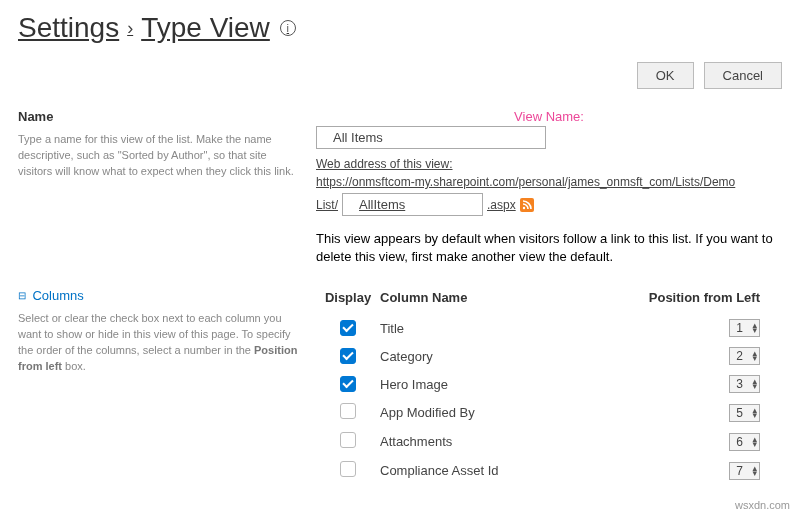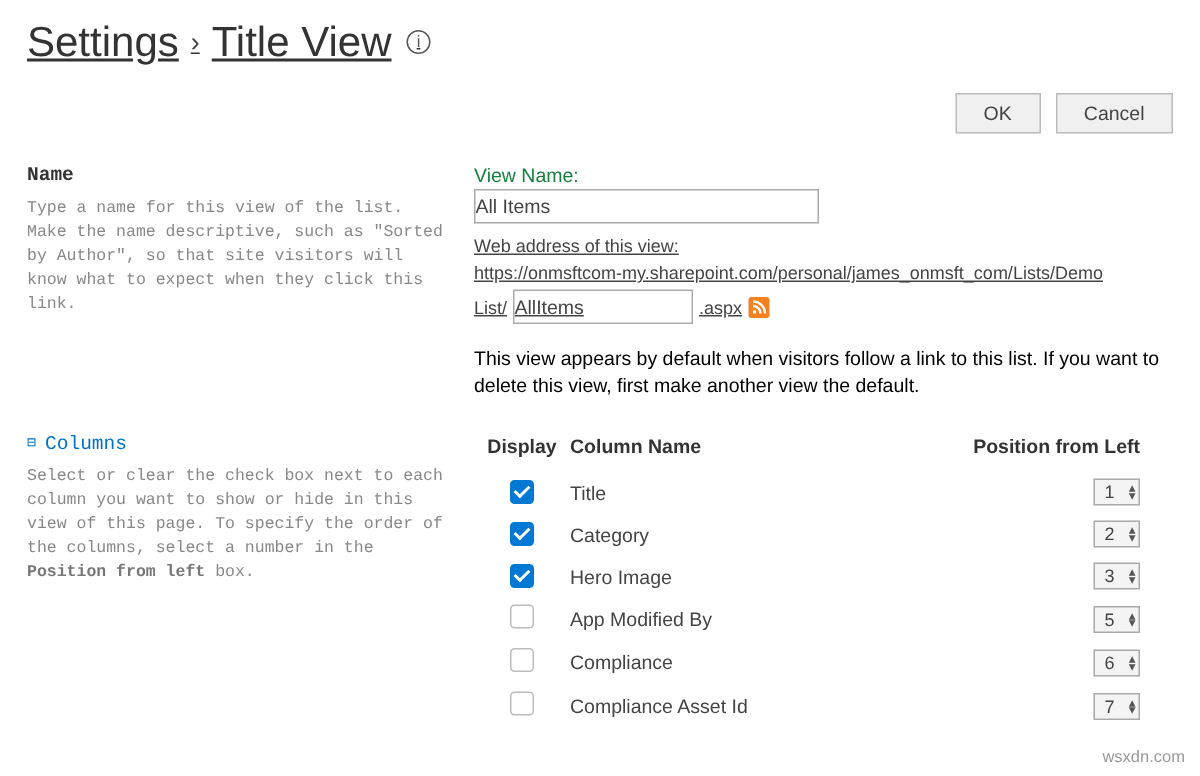--- a/index.html
+++ b/index.html
@@ -52,21 +52,20 @@
       cursor: pointer;
     }
     .section {
       display: flex;
       gap: 18px;
       margin-bottom: 22px;
     }
     .left-col {
       width: 280px;
       flex-shrink: 0;
-      font-family: Liberation Mono, monospace;
     }
     .right-col {
       flex: 1;
     }
     .section-head {
       font-size: 13px;
       font-weight: 600;
       color: #333;
       margin-bottom: 8px;
     }
@@ -83,32 +82,33 @@
     }
     .help-text {
       font-size: 11px;
       color: #888;
       line-height: 1.45;
     }
     .help-text b { color: #777; }
     .field-row { margin-bottom: 6px; }
     .field-label {
       font-size: 13px;
-      color: #15803d;
+      color: #ec4899;
       display: block;
       margin-bottom: 2px;
+      text-align: center;
     }
     input.text {
       border: 1px solid #aaa;
-      padding: 3px 0;
+      padding: 3px 16px;
       font-size: 13px;
       width: 230px;
       color: #444;
     }
-    input.text.small { width: 120px; }
+    input.text.small { width: 141px; }
     .webaddr {
       font-size: 12px;
       color: #444;
       margin-top: 4px;
       line-height: 1.5;
       text-decoration: underline;
     }
     .webaddr-line2 {
       display: flex;
       align-items: center;
@@ -193,21 +193,21 @@
       font-size: 11px;
       color: #999;
     }
   </style>
 </head>
 <body>
 
 <div class="page-title">
   <span>Settings</span>
   <span class="chevron">›</span>
-  <span>Title View</span>
+  <span>Type View</span>
   <span class="info-icon">i</span>
 </div>
 
 <div class="button-row">
   <button class="btn">OK</button>
   <button class="btn">Cancel</button>
 </div>
 
 <div class="section">
   <div class="left-col">
@@ -286,21 +286,21 @@
           <tr>
             <td class="chk"><span class="chkbox"></span></td>
             <td>App Modified By</td>
             <td class="pos"><span class="pos-select">
                 <span>5</span>
                 <span class="caret">▴<br>▾</span>
               </span></td>
           </tr>
           <tr>
             <td class="chk"><span class="chkbox"></span></td>
-            <td>Compliance</td>
+            <td>Attachments</td>
             <td class="pos"><span class="pos-select">
                 <span>6</span>
                 <span class="caret">▴<br>▾</span>
               </span></td>
           </tr>
           <tr>
             <td class="chk"><span class="chkbox"></span></td>
             <td>Compliance Asset Id</td>
             <td class="pos"><span class="pos-select">
                 <span>7</span>

